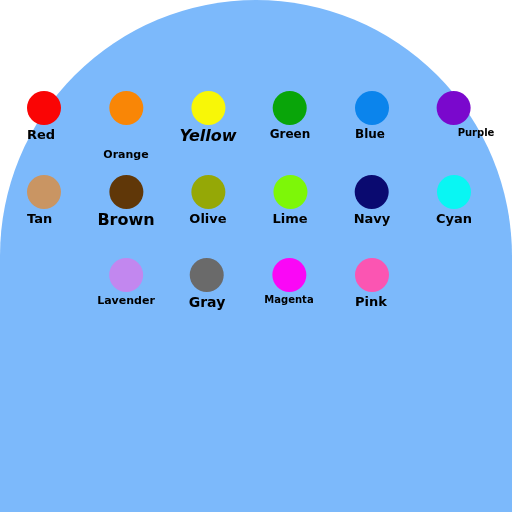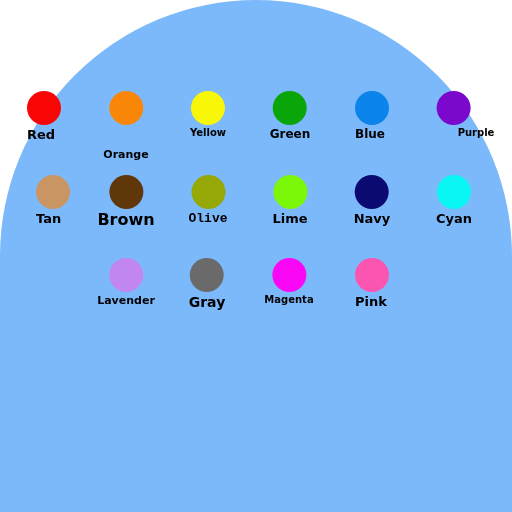--- a/index.html
+++ b/index.html
@@ -68,45 +68,45 @@
       <div class="swatch" style="left: 44px; top: 91px;">
         <span class="dot" title="Red" style="width: 34px; height: 34px; background: rgb(250, 5, 5);"></span>
         <span class="swatch-label" style="font-size: 13px;">Red</span>
       </div>
       <div class="swatch" style="left: 126px; top: 91px;">
         <span class="dot" title="Orange" style="width: 34px; height: 34px; background: rgb(249, 134, 6);"></span>
         <span class="swatch-label" style="font-size: 11px; margin-top: 24px;">Orange</span>
       </div>
       <div class="swatch" style="left: 208px; top: 91px;">
         <span class="dot" title="Yellow" style="width: 34px; height: 34px; background: rgb(248, 247, 7);"></span>
-        <span class="swatch-label" style="font-size: 10px;">Yellow</span>
+        <span class="swatch-label" style="font-size: 16px; font-style: italic;">Yellow</span>
       </div>
       <div class="swatch" style="left: 290px; top: 91px;">
         <span class="dot" title="Green" style="width: 34px; height: 34px; background: rgb(9, 165, 9);"></span>
         <span class="swatch-label" style="font-size: 12px;">Green</span>
       </div>
       <div class="swatch" style="left: 372px; top: 91px;">
         <span class="dot" title="Blue" style="width: 34px; height: 34px; background: rgb(11, 132, 236);"></span>
         <span class="swatch-label" style="font-size: 12px;">Blue</span>
       </div>
       <div class="swatch" style="left: 454px; top: 91px;">
         <span class="dot" title="Purple" style="width: 34px; height: 34px; background: rgb(122, 8, 205);"></span>
         <span class="swatch-label" style="font-size: 10px; margin-left: 44px;">Purple</span>
       </div>
-      <div class="swatch" style="left: 44px; top: 175px; margin-left: 9px;">
+      <div class="swatch" style="left: 44px; top: 175px;">
         <span class="dot" title="Tan" style="width: 34px; height: 34px; background: rgb(201, 149, 99);"></span>
         <span class="swatch-label" style="font-size: 13px;">Tan</span>
       </div>
       <div class="swatch" style="left: 126px; top: 175px;">
         <span class="dot" title="Brown" style="width: 34px; height: 34px; background: rgb(96, 55, 8);"></span>
         <span class="swatch-label" style="font-size: 16px;">Brown</span>
       </div>
       <div class="swatch" style="left: 208px; top: 175px;">
         <span class="dot" title="Olive" style="width: 34px; height: 34px; background: rgb(149, 168, 6);"></span>
-        <span class="swatch-label" style="font-size: 13px; font-family: Liberation Mono, monospace;">Olive</span>
+        <span class="swatch-label" style="font-size: 13px;">Olive</span>
       </div>
       <div class="swatch" style="left: 290px; top: 175px;">
         <span class="dot" title="Lime" style="width: 34px; height: 34px; background: rgb(125, 247, 8);"></span>
         <span class="swatch-label" style="font-size: 13px;">Lime</span>
       </div>
       <div class="swatch" style="left: 372px; top: 175px;">
         <span class="dot" title="Navy" style="width: 34px; height: 34px; background: rgb(10, 10, 112);"></span>
         <span class="swatch-label" style="font-size: 13px;">Navy</span>
       </div>
       <div class="swatch" style="left: 454px; top: 175px;">

